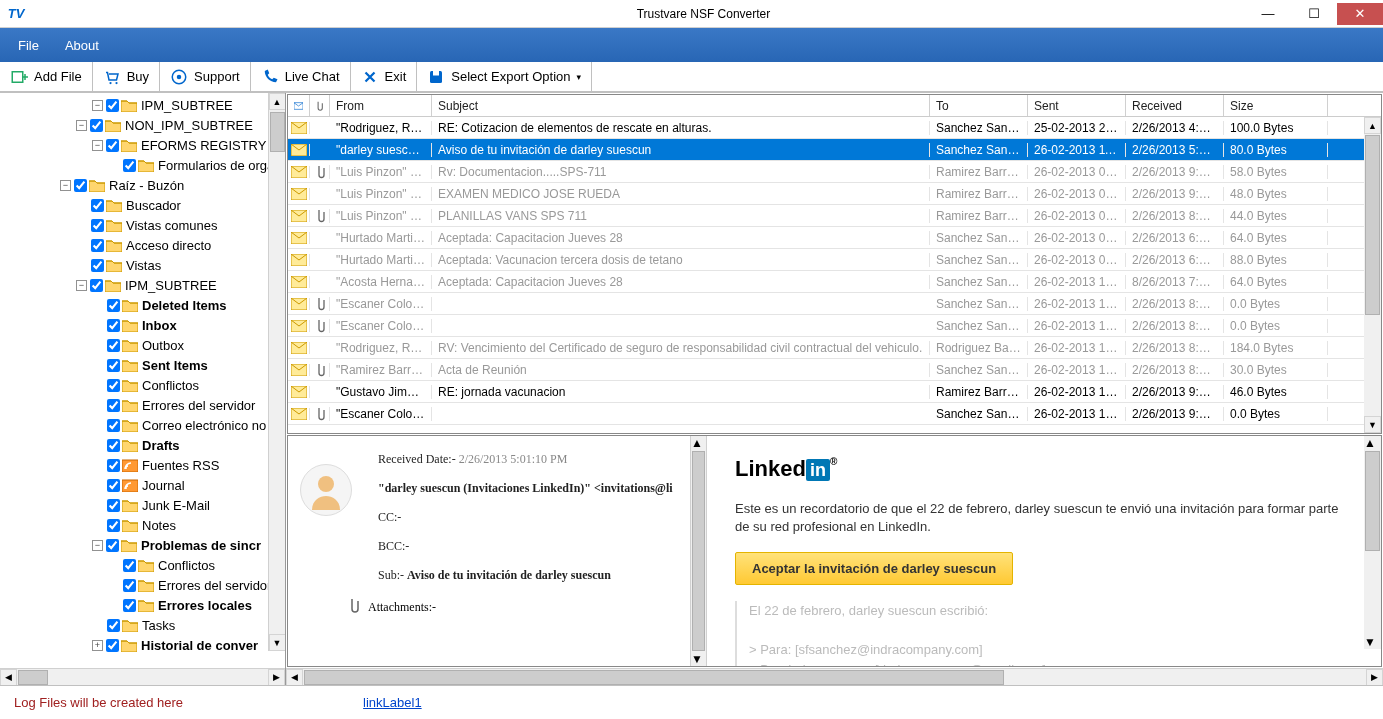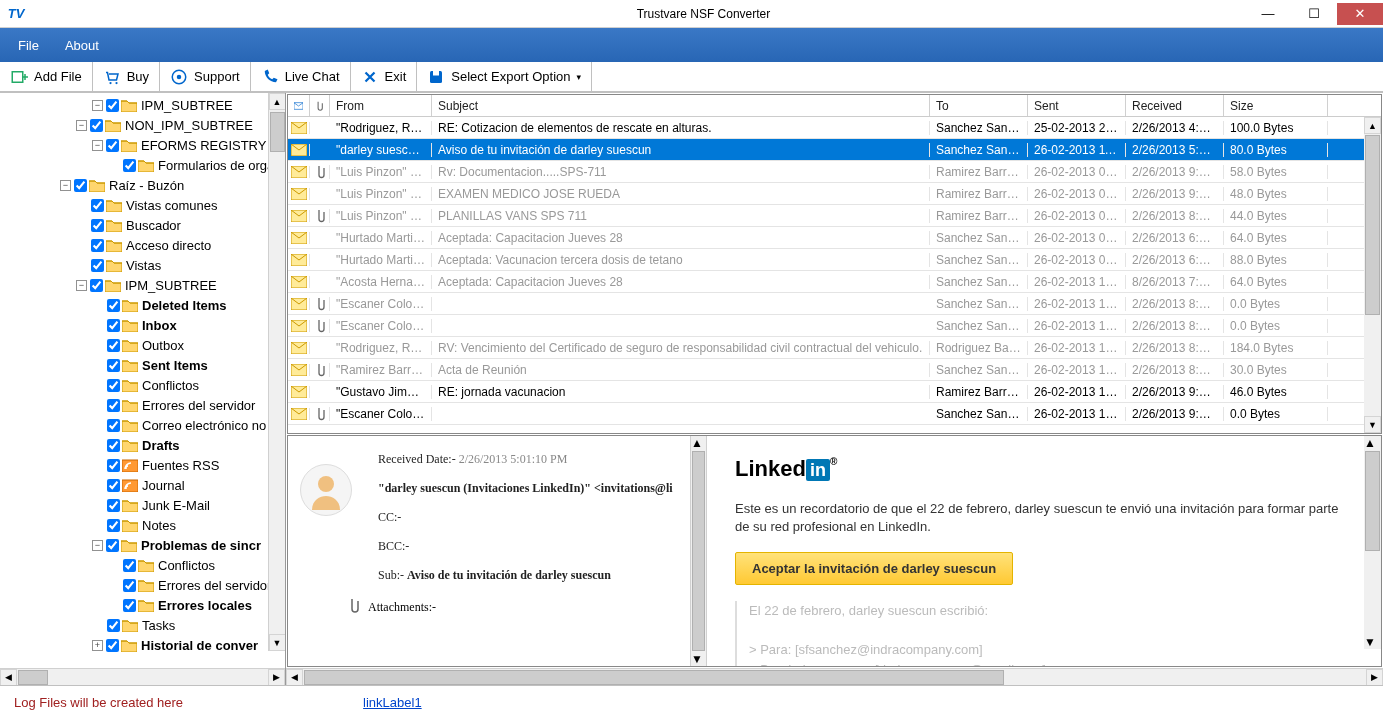--- a/index.html
+++ b/index.html
@@ -220,33 +220,33 @@
           <div class="tree-row">
             <span style="display:inline-block;width:72px;flex-shrink:0;"></span>
             <span class="exp-space"></span>
             <input type="checkbox" class="cb" checked="" style="">
             <span class="fld-ico">
               <svg viewBox="0 0 16 14">
                 <path d="M0 3h6l2 2h8v9H0z" fill="#ffd66e" stroke="#cc9900"></path>
                 <path d="M0 3h6l2 2h8" fill="none" stroke="#cc9900"></path>
               </svg>
             </span>
+            <span class="tree-label">Buscador</span>
+          </div>
+          <div class="tree-row">
+            <span style="display:inline-block;width:72px;flex-shrink:0;"></span>
+            <span class="exp-space"></span>
+            <input type="checkbox" class="cb" checked="" style="">
+            <span class="fld-ico">
+              <svg viewBox="0 0 16 14">
+                <path d="M0 3h6l2 2h8v9H0z" fill="#ffd66e" stroke="#cc9900"></path>
+                <path d="M0 3h6l2 2h8" fill="none" stroke="#cc9900"></path>
+              </svg>
+            </span>
             <span class="tree-label">Vistas comunes</span>
-          </div>
-          <div class="tree-row">
-            <span style="display:inline-block;width:72px;flex-shrink:0;"></span>
-            <span class="exp-space"></span>
-            <input type="checkbox" class="cb" checked="" style="">
-            <span class="fld-ico">
-              <svg viewBox="0 0 16 14">
-                <path d="M0 3h6l2 2h8v9H0z" fill="#ffd66e" stroke="#cc9900"></path>
-                <path d="M0 3h6l2 2h8" fill="none" stroke="#cc9900"></path>
-              </svg>
-            </span>
-            <span class="tree-label">Buscador</span>
           </div>
           <div class="tree-row">
             <span style="display:inline-block;width:72px;flex-shrink:0;"></span>
             <span class="exp-space"></span>
             <input type="checkbox" class="cb" checked="" style="">
             <span class="fld-ico">
               <svg viewBox="0 0 16 14">
                 <path d="M0 3h6l2 2h8v9H0z" fill="#ffd66e" stroke="#cc9900"></path>
                 <path d="M0 3h6l2 2h8" fill="none" stroke="#cc9900"></path>
               </svg>

